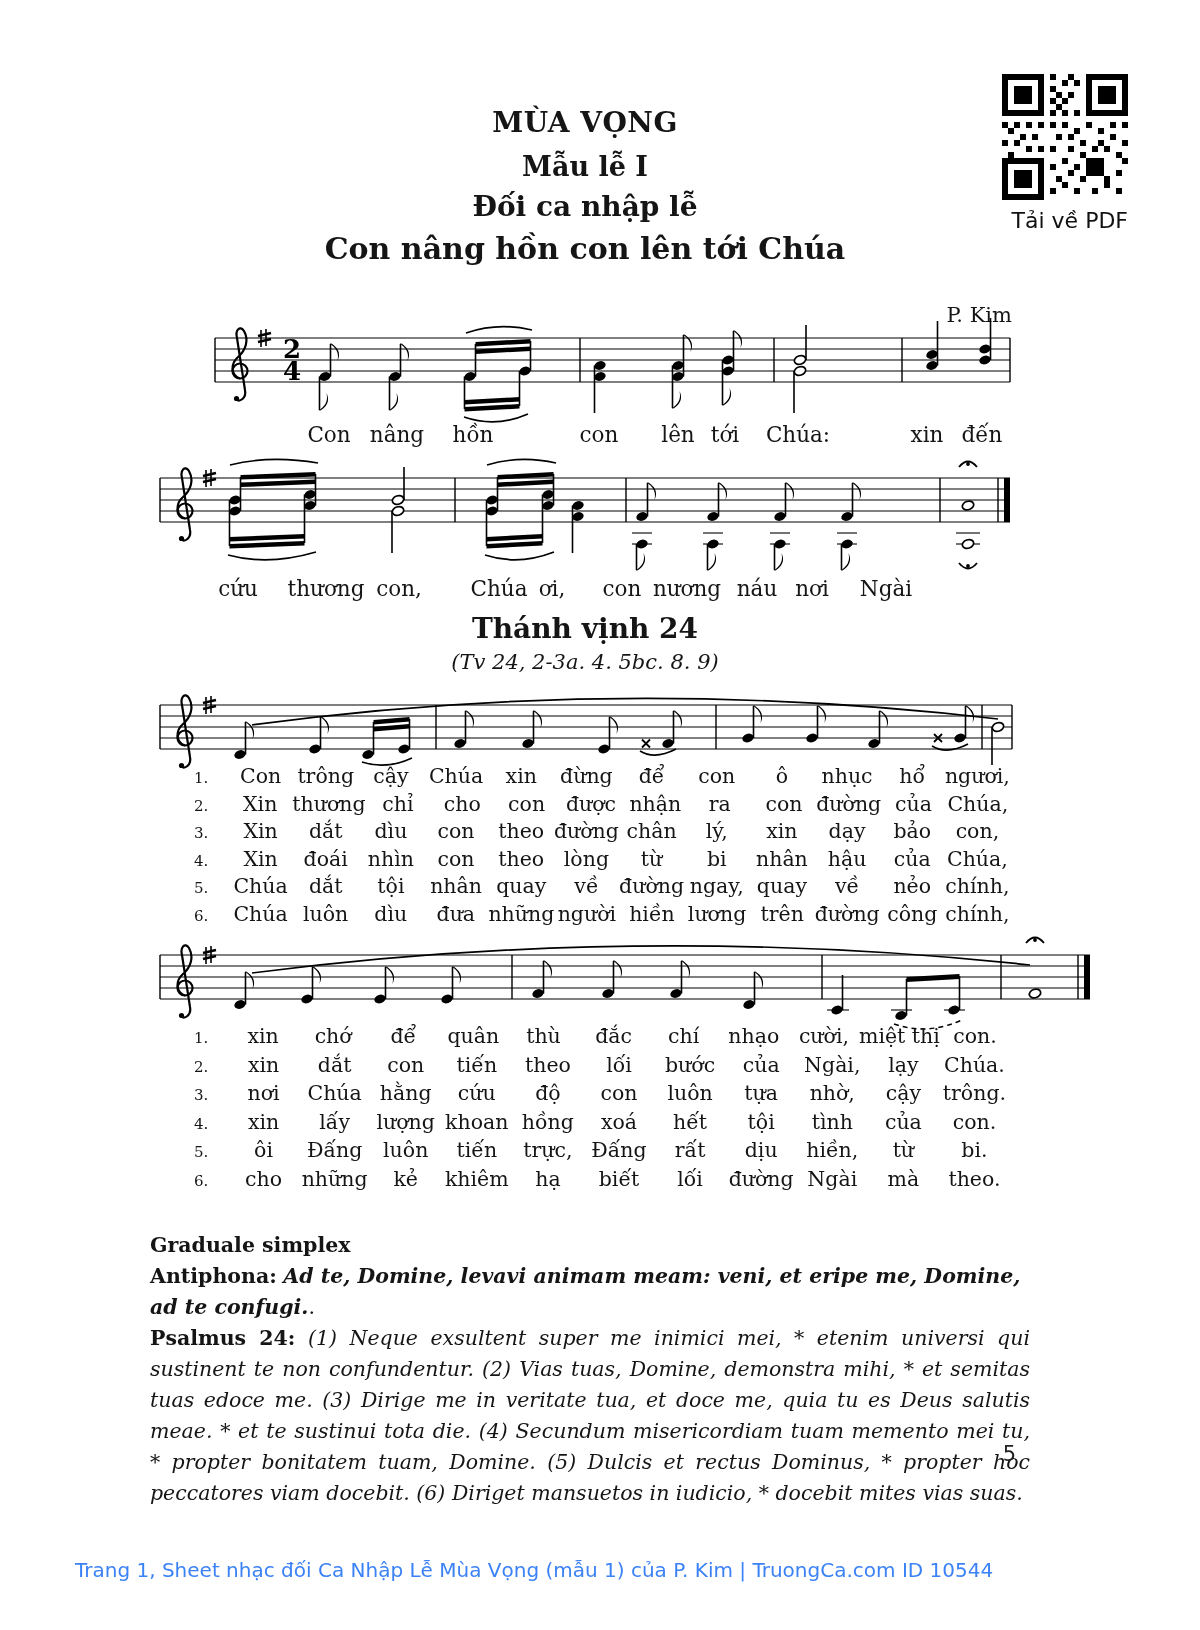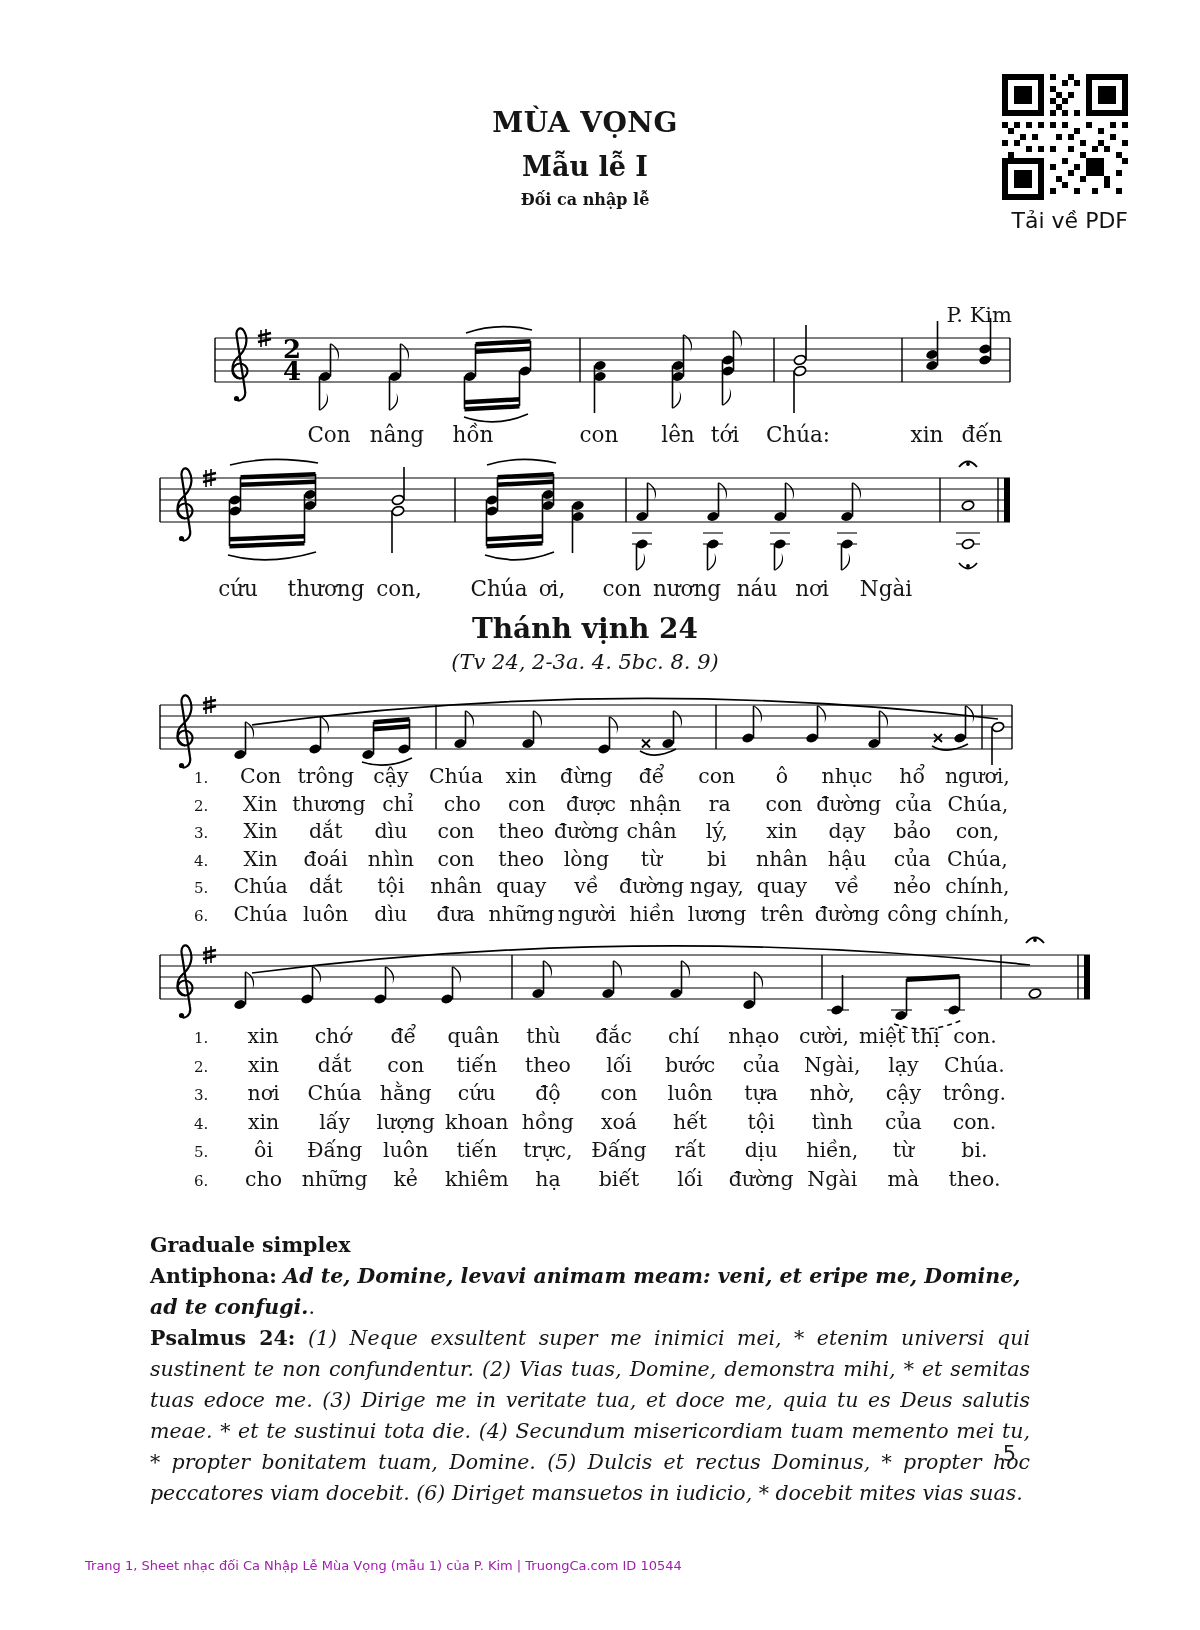--- a/index.html
+++ b/index.html
@@ -1,21 +1,21 @@
 <!DOCTYPE html>
 <html><head>
 <meta charset="utf-8">
 <style>
   html,body{margin:0;padding:0;background:#fff;}
   .page{position:relative;width:1200px;height:1630px;background:#ffffff;
         font-family:"DejaVu Serif","Liberation Serif",serif;color:#151515;overflow:hidden;}
   .titles{position:absolute;left:140px;top:106px;width:890px;text-align:center;}
   .t-season{font-size:28px;font-weight:bold;letter-spacing:.5px;margin-bottom:12px;}
   .t-form{font-size:27px;font-weight:bold;margin-bottom:8px;}
-  .t-rite{font-size:16px;font-weight:bold;margin-bottom:8px;}
+  .t-rite{font-size:28px;font-weight:bold;margin-bottom:8px;}
   .t-main{font-size:30px;font-weight:bold;margin-bottom:8px;}
   .t-ref{font-size:21px;font-style:italic;}
   .composer{position:absolute;left:140px;top:303px;width:872px;text-align:right;font-size:21px;}
   .qr{position:absolute;left:996px;top:74px;width:132px;text-align:right;cursor:pointer;}
   .qr-label{font-family:"DejaVu Sans","Liberation Sans",sans-serif;font-size:22px;color:#111;margin-top:4px;}
   svg.staff{position:absolute;left:140px;width:890px;height:135px;}
   svg.staff4w{width:960px;}
   .lyrics{position:absolute;left:140px;width:890px;height:30px;font-size:21.5px;}
   .lyrics .syl{position:absolute;transform:translateX(-50%);white-space:nowrap;}
   .psalmhead{position:absolute;left:140px;top:612px;width:890px;text-align:center;}
@@ -27,22 +27,22 @@
   .verse-row span{text-align:center;white-space:nowrap;}
   .verse-row .vnum{font-size:15px;text-align:left;padding-left:2px;}
   .graduale{position:absolute;left:150px;top:1230px;width:880px;font-size:20.5px;line-height:31px;}
   .graduale p{margin:0;}
   .g-head{font-weight:bold;}
   .g-anti i{font-weight:bold;}
   .g-psal{text-align:justify;}
   .g-psal i{font-weight:normal;}
   .pagenum{position:absolute;left:970px;top:1442px;width:46px;text-align:right;
            font-family:"DejaVu Sans","Liberation Sans",sans-serif;font-size:21px;color:#222;}
-  .footer{position:absolute;left:85px;top:1558px;width:1050px;
-          font-family:"DejaVu Sans","Liberation Sans",sans-serif;font-size:13px;color:#a21caf;}
+  .footer{position:absolute;left:75px;top:1558px;width:1050px;
+          font-family:"DejaVu Sans","Liberation Sans",sans-serif;font-size:20px;color:#3b82f6;}
   .ts{font:bold 26px "DejaVu Serif","Liberation Serif",serif;}
   .sline{stroke:#000;stroke-width:1.1;}
   .bline{stroke:#000;stroke-width:1.4;}
   .stem{stroke:#000;stroke-width:1.6;}
   .slur{fill:none;stroke:#000;stroke-width:1.7;}
   .dslur{fill:none;stroke:#000;stroke-width:1.5;stroke-dasharray:5 4;}
 </style>
 </head>
 <body>
 
@@ -103,20 +103,21 @@
         </g>
       <path fill="#000" d="M48 0h6v6h-6zM66 0h6v6h-6zM60 6h6v6h-6zM72 6h6v6h-6zM48 12h6v6h-6zM54 18h6v6h-6zM66 18h6v6h-6zM48 24h6v6h-6zM60 24h6v6h-6zM54 30h6v6h-6zM48 36h6v6h-6zM60 36h6v6h-6zM72 36h6v6h-6zM0 48h6v6h-6zM12 48h6v6h-6zM24 48h6v6h-6zM36 48h6v6h-6zM6 54h6v6h-6zM18 60h6v6h-6zM30 60h6v6h-6zM0 66h6v6h-6zM12 66h6v6h-6zM24 72h6v6h-6zM36 72h6v6h-6zM6 78h6v6h-6zM48 48h6v6h-6zM60 48h6v6h-6zM72 54h6v6h-6zM84 48h6v6h-6zM96 54h6v6h-6zM108 48h6v6h-6zM120 48h6v6h-6zM54 60h6v6h-6zM66 60h6v6h-6zM78 66h6v6h-6zM96 66h6v6h-6zM108 60h6v6h-6zM120 66h6v6h-6zM48 72h6v6h-6zM66 72h6v6h-6zM78 78h6v6h-6zM90 72h6v6h-6zM102 72h6v6h-6zM114 78h6v6h-6zM48 90h6v6h-6zM60 84h6v6h-6zM72 90h6v6h-6zM54 102h6v6h-6zM66 96h6v6h-6zM78 102h6v6h-6zM90 96h6v6h-6zM102 102h6v6h-6zM114 96h6v6h-6zM48 114h6v6h-6zM60 108h6v6h-6zM72 114h6v6h-6zM90 114h6v6h-6zM102 108h6v6h-6zM114 114h6v6h-6zM120 84h6v6h-6z"></path>
     </svg>
     <div class="qr-label">Tải về PDF</div>
   </div>
 
   <div class="titles">
     <div class="t-season">MÙA VỌNG</div>
     <div class="t-form">Mẫu lễ I</div>
     <div class="t-rite">Đối ca nhập lễ</div>
+    <div class="t-main">Con nâng hồn con lên tới Chúa</div>
   </div>
   <div class="composer">P. Kim</div>
 
   <svg class="staff" style="top:313px" viewBox="0 0 890 135">
     <g>
       <line class="sline" x1="75" y1="25" x2="870" y2="25"></line>
         <line class="sline" x1="75" y1="36" x2="870" y2="36"></line>
       <line class="sline" x1="75" y1="47" x2="870" y2="47"></line>
         <line class="sline" x1="75" y1="58" x2="870" y2="58"></line>
       <line class="sline" x1="75" y1="69" x2="870" y2="69"></line>

